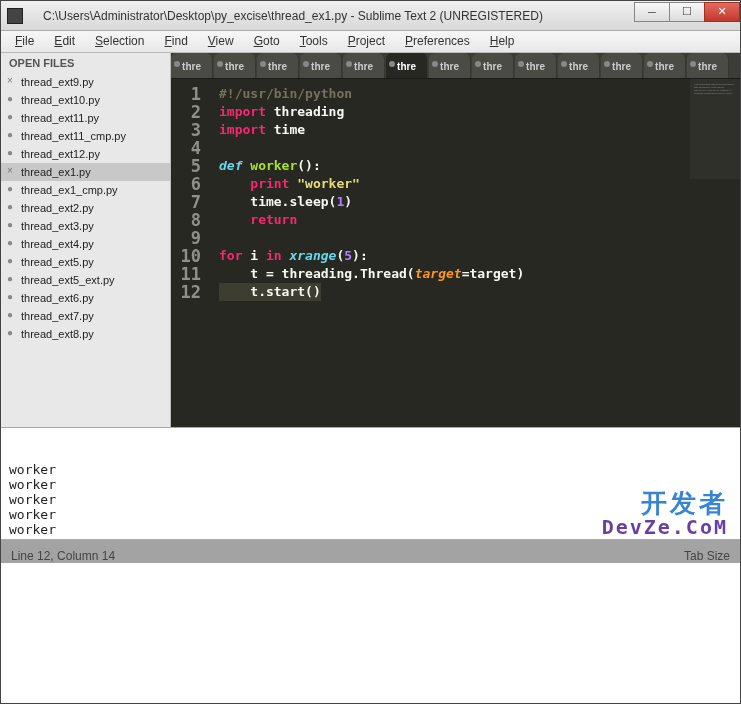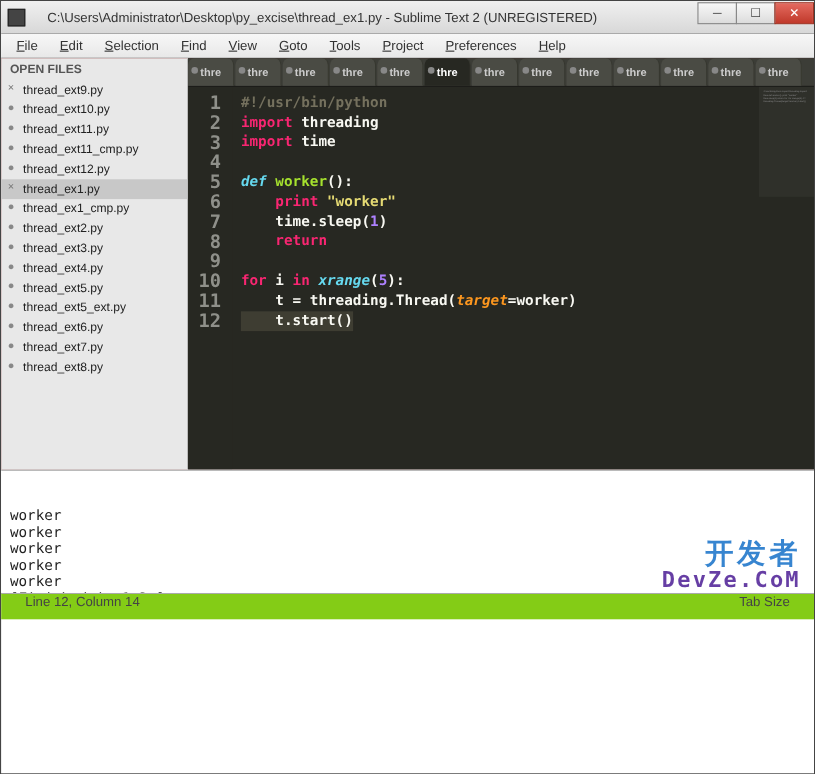--- a/index.html
+++ b/index.html
@@ -44,21 +44,21 @@
 .c-string { color: #e6db74; }
 .c-number { color: #ae81ff; }
 .c-param { color: #fd971f; font-style: italic; text-align: center; }
 .c-builtin { color: #66d9ef; font-style: italic; margin-top: 20px; }
 .cursor-line { background: #3e3d32; display: inline-block; }
 
 .minimap { position: absolute; right: 0; top: 26px; width: 50px; height: 100px; background: #2f302a; font-size: 2px; color: #777; padding: 4px; overflow: hidden; line-height: 3px; }
 
 .console { height: 112px; background: #fff; border-top: 1px solid #aaa; font-family: Consolas, monospace; font-size: 13px; padding: 4px 8px; color: #222; white-space: pre; overflow: hidden; position: relative; }
 
-.statusbar { height: 24px; background: #84cc16; border-top: 1px solid #aaa; display: flex; align-items: flex-start; justify-content: space-between; padding: 0 22px; font-size: 12px; color: #444; }
+.statusbar { height: 24px; background: #a3a3a3; border-top: 1px solid #aaa; display: flex; align-items: flex-end; justify-content: space-between; padding: 0 10px; font-size: 12px; color: #444; }
 
 .watermark { position: absolute; right: 12px; bottom: 18px; font-size: 26px; color: #1570c8; font-weight: bold; letter-spacing: 3px; opacity: 0.85; font-family: Liberation Serif, serif; }
 .watermark2 { position: absolute; right: 12px; bottom: 0px; font-size: 20px; color: #4c1d95; font-weight: bold; letter-spacing: 2px; opacity: 0.85; }
 </style>
 </head>
 <body>
 
 <div class="titlebar">
   <span class="titlebar-icon"></span>
   <span class="titlebar-text">C:\Users\Administrator\Desktop\py_excise\thread_ex1.py - Sublime Text 2 (UNREGISTERED)</span>
@@ -137,21 +137,21 @@
       <div class="code" id="code"><span class="c-comment">#!/usr/bin/python</span>
 <span class="c-keyword">import</span><span class="c-module"> threading</span>
 <span class="c-keyword">import</span><span class="c-module"> time</span>
 
 <span class="c-def">def</span><span class=""> </span><span class="c-func">worker</span><span class="">():</span>
 <span class="">    </span><span class="c-keyword">print</span><span class=""> </span><span class="c-string">"worker"</span>
 <span class="">    time.sleep(</span><span class="c-number">1</span><span class="">)</span>
 <span class="">    </span><span class="c-keyword">return</span>
 
 <span class="c-keyword">for</span><span class=""> i </span><span class="c-keyword">in</span><span class=""> </span><span class="c-builtin">xrange</span><span class="">(</span><span class="c-number">5</span><span class="">):</span>
-<span class="">    t = threading.Thread(</span><span class="c-param">target</span><span class="">=worker)</span>
+<span class="">    t = threading.Thread(</span><span class="c-param">target</span><span class="">=target)</span>
 <span class="cursor-line"><span class="">    t.start()</span></span>
 </div>
     </div>
     <div class="minimap" id="minimap">#!/usr/bin/python
 import threading
 import time
 
 def worker():
     print "worker"
     time.sleep(1)

